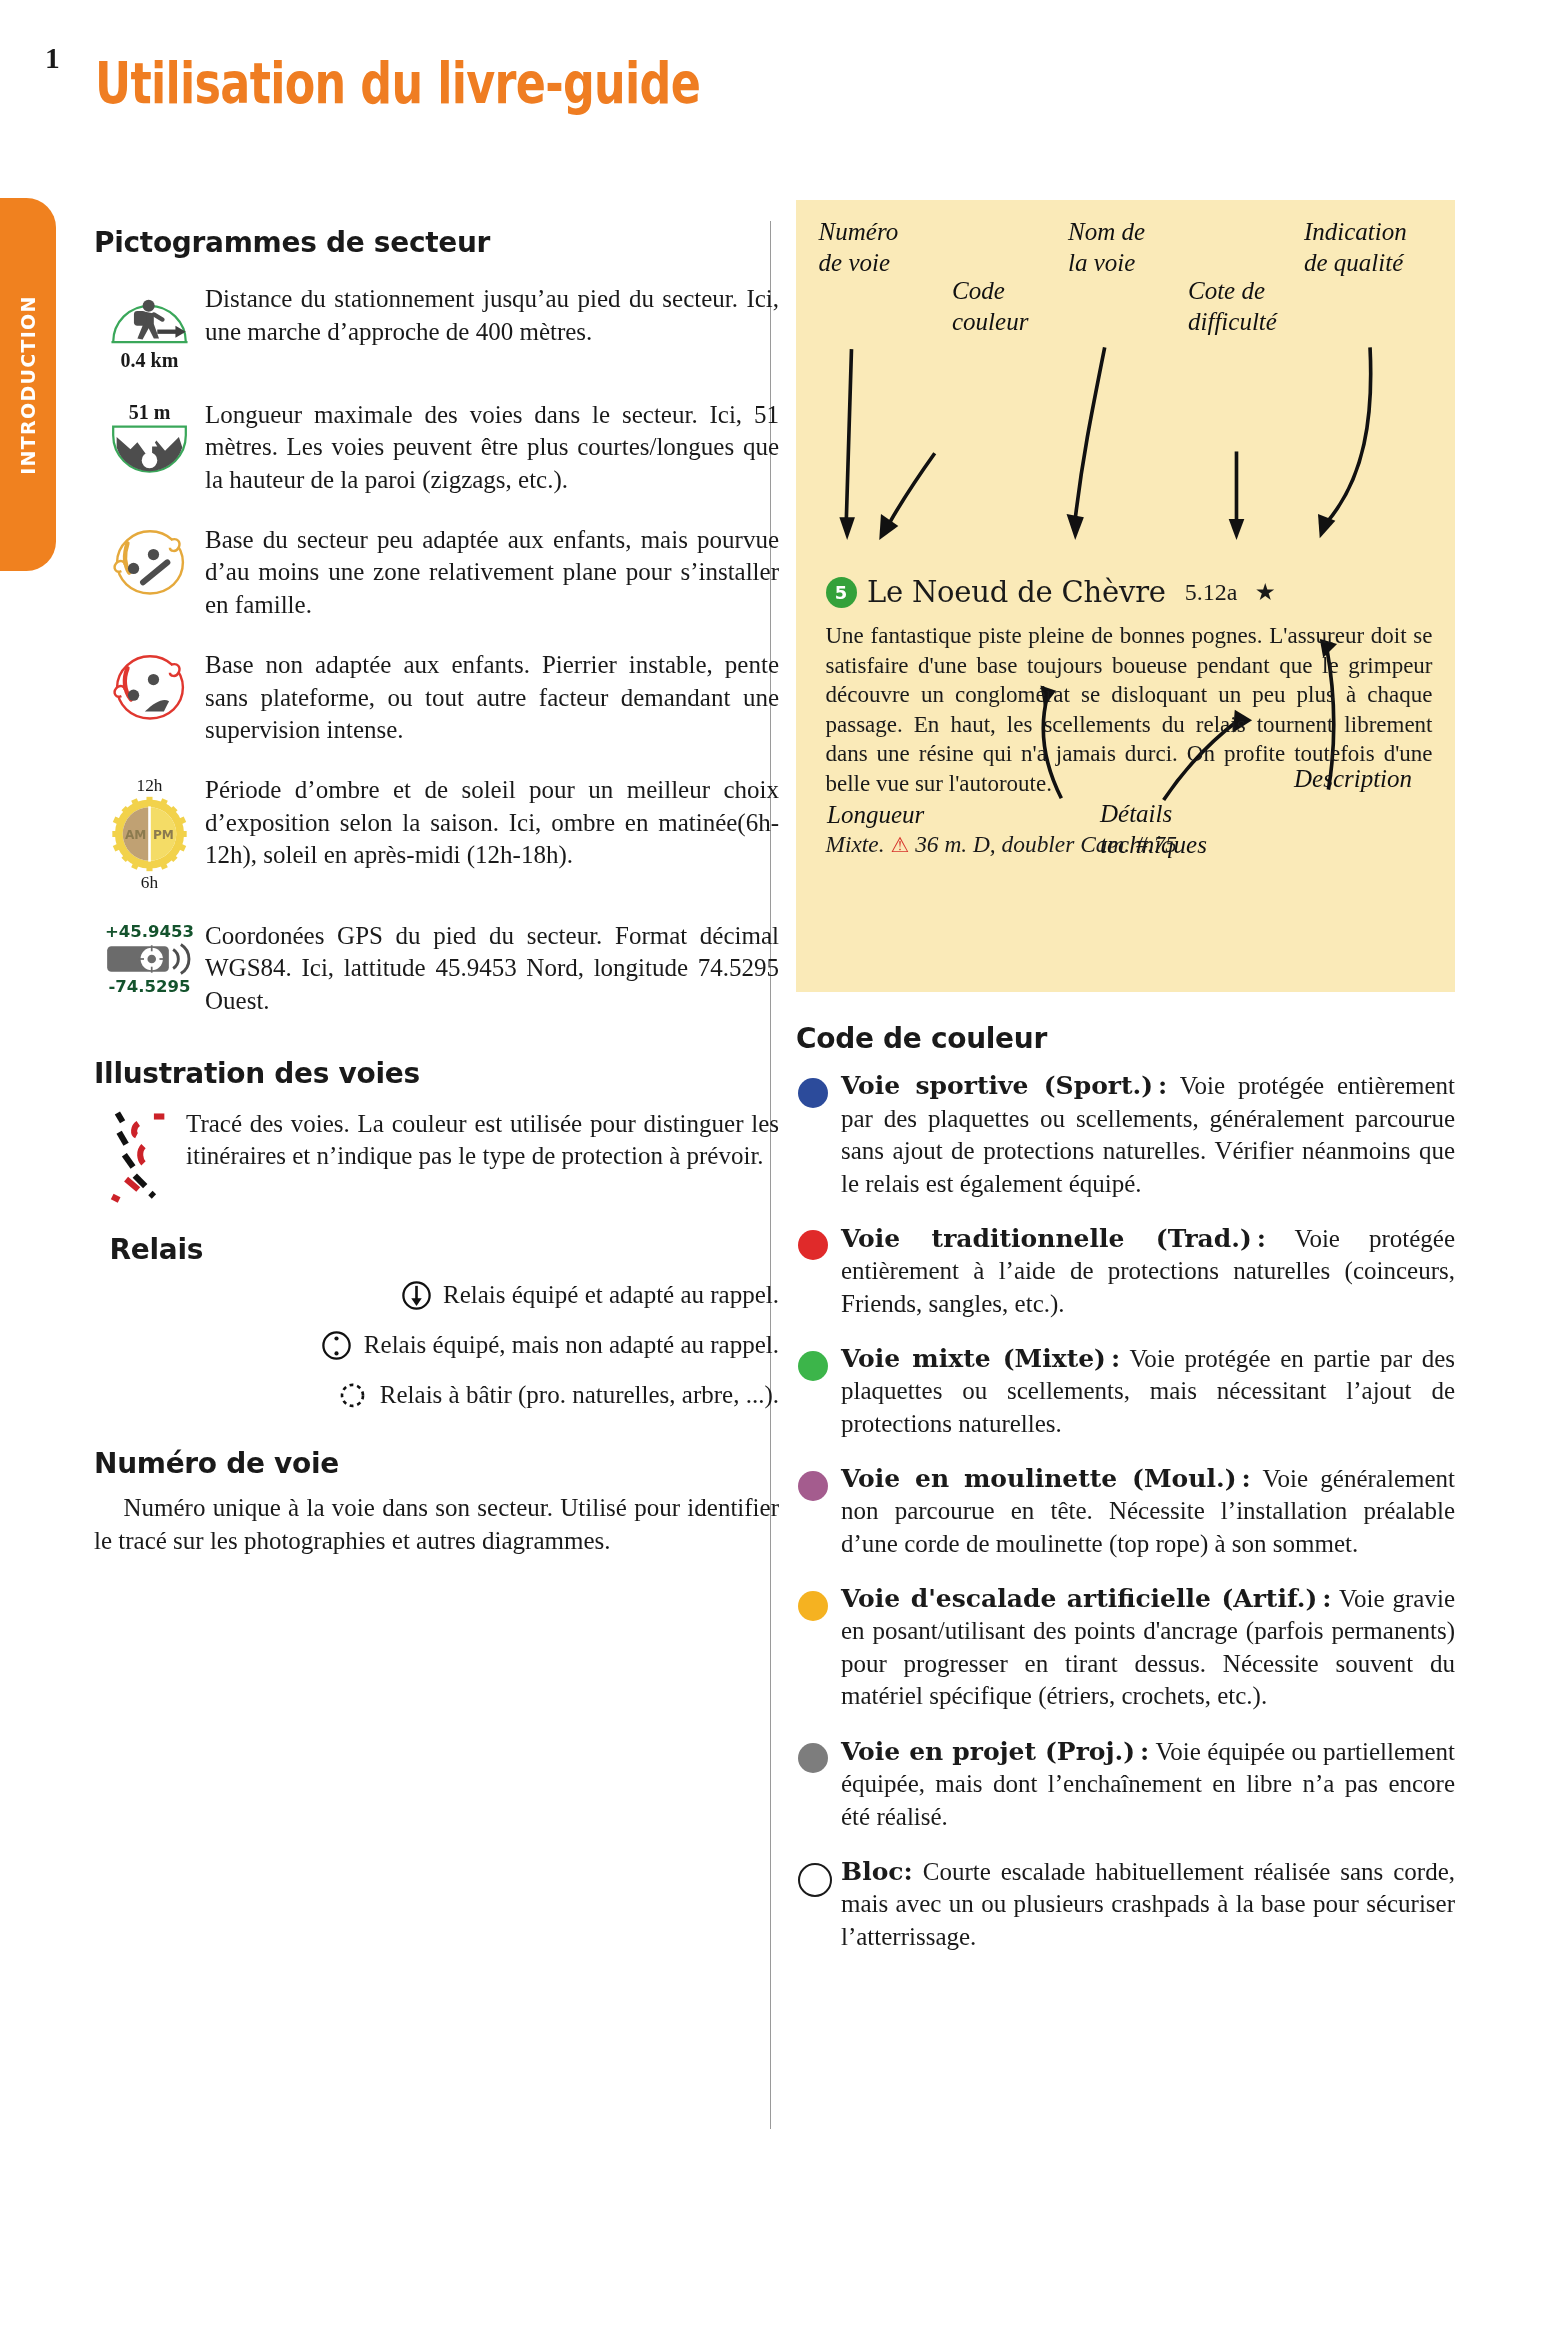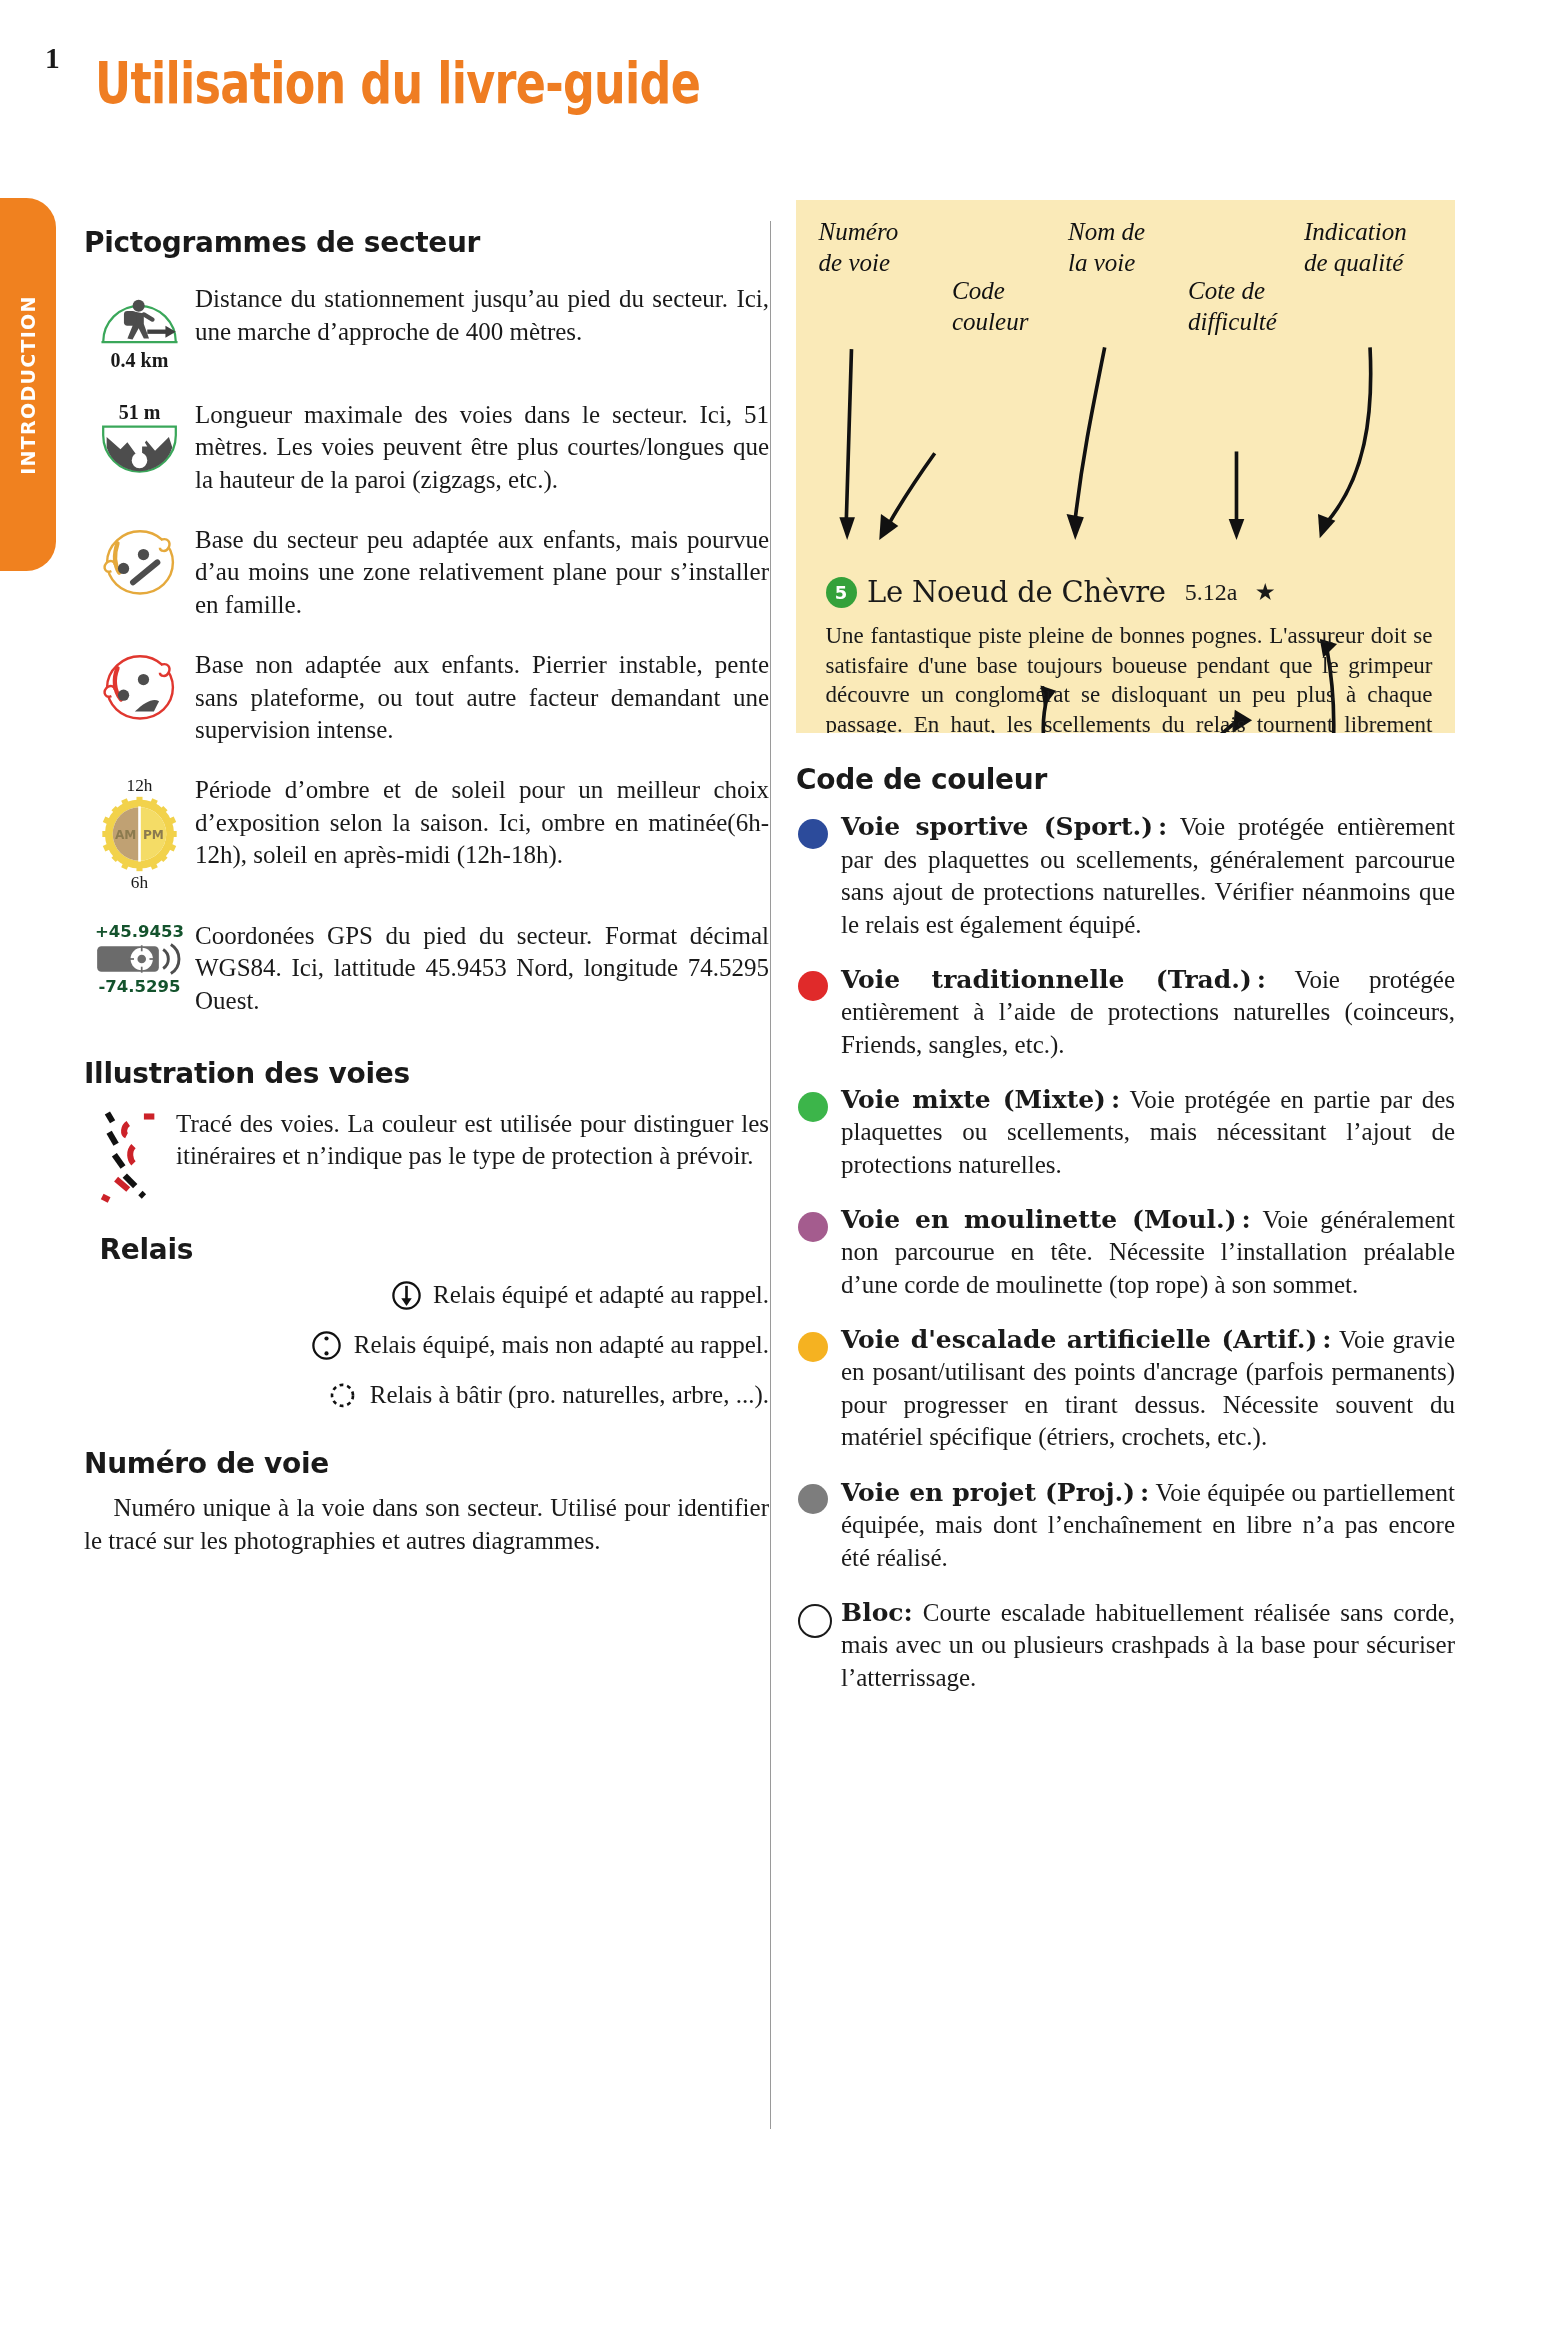--- a/index.html
+++ b/index.html
@@ -44,21 +44,21 @@
     transform:translate(-50%,-50%) rotate(-90deg);
     white-space:nowrap;
     font-family:"DejaVu Sans", sans-serif;
     font-weight:bold;
     font-size:19px;
     letter-spacing:1.3px;
     color:#ffffff;
   }
 
   
-  #col-left  { position:absolute; left:84px; top:226px; width:685px; }
+  #col-left  { position:absolute; left:94px; top:226px; width:685px; }
   #col-right { position:absolute; left:796px; top:200px; width:659px; }
 
   .col-divider {
     position:absolute; left:770px; top:221px;
     width:0.9px; height:1908px;
     background:#9a9a9a;
   }
 
   h2.sec {
     font-family:"DejaVu Sans", serif;
@@ -101,21 +101,21 @@
   .para {
     font-size:25px; line-height:1.30;
     text-align:justify; text-justify:inter-word;
   }
   .indent { text-indent:29.5px; }
 
   
   #example-box {
     position:relative;
     background:#faeab8;
-    width:659px; height:533px;
+    width:659px; height:792px;
     overflow:hidden;
   }
   #example-box .anno {
     position:absolute;
     font-family:"Liberation Serif", serif;
     font-style:italic;
     font-size:25px;
     line-height:1.22;
     color:#111;
     white-space:pre-line;

